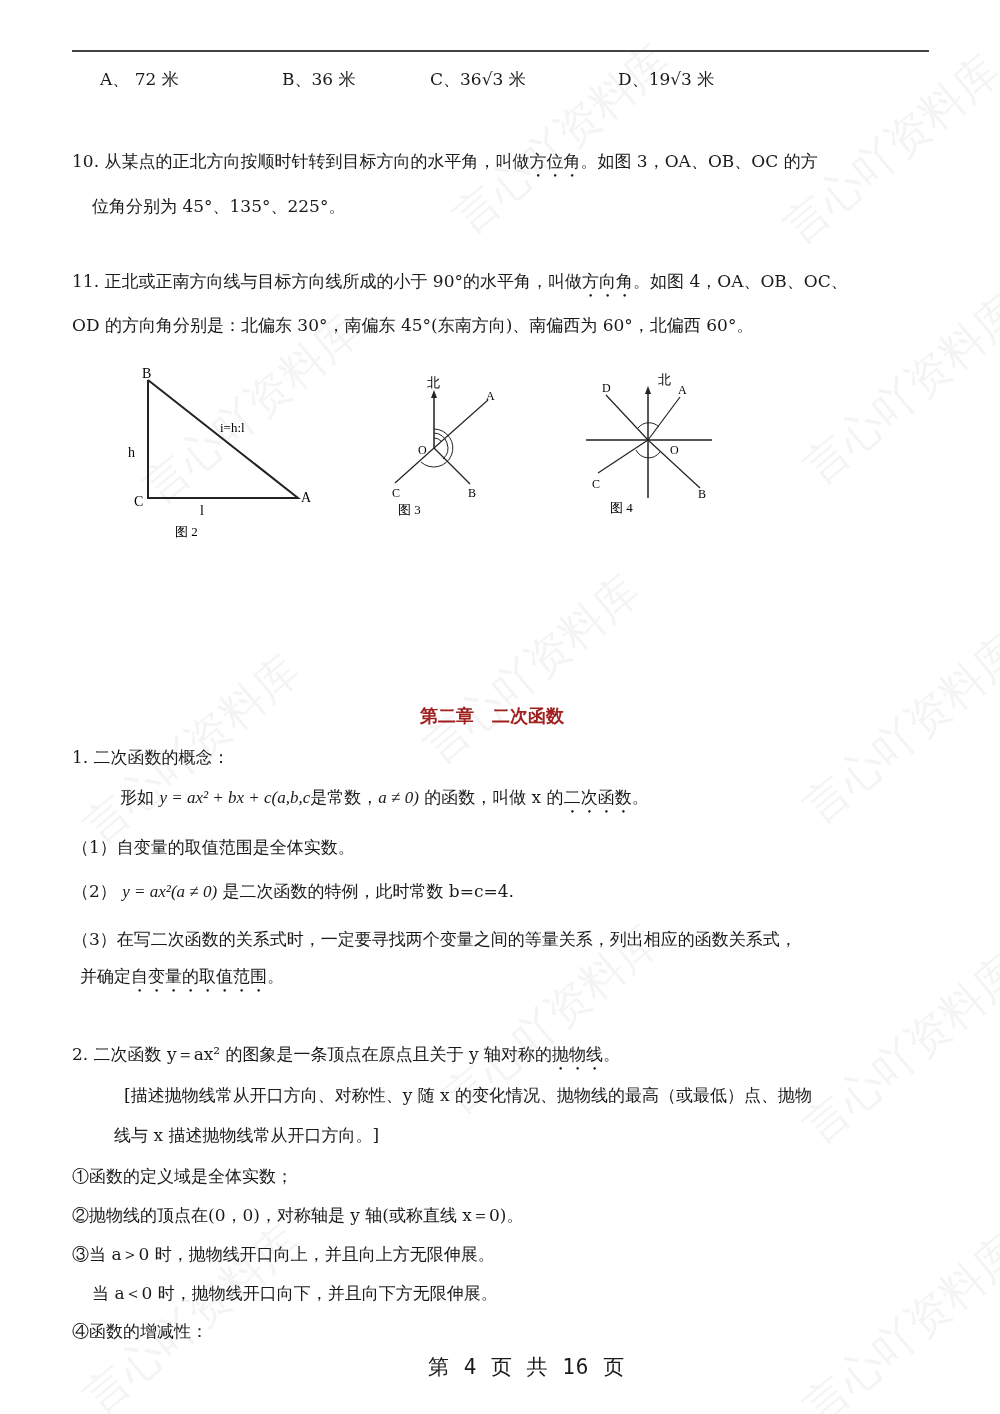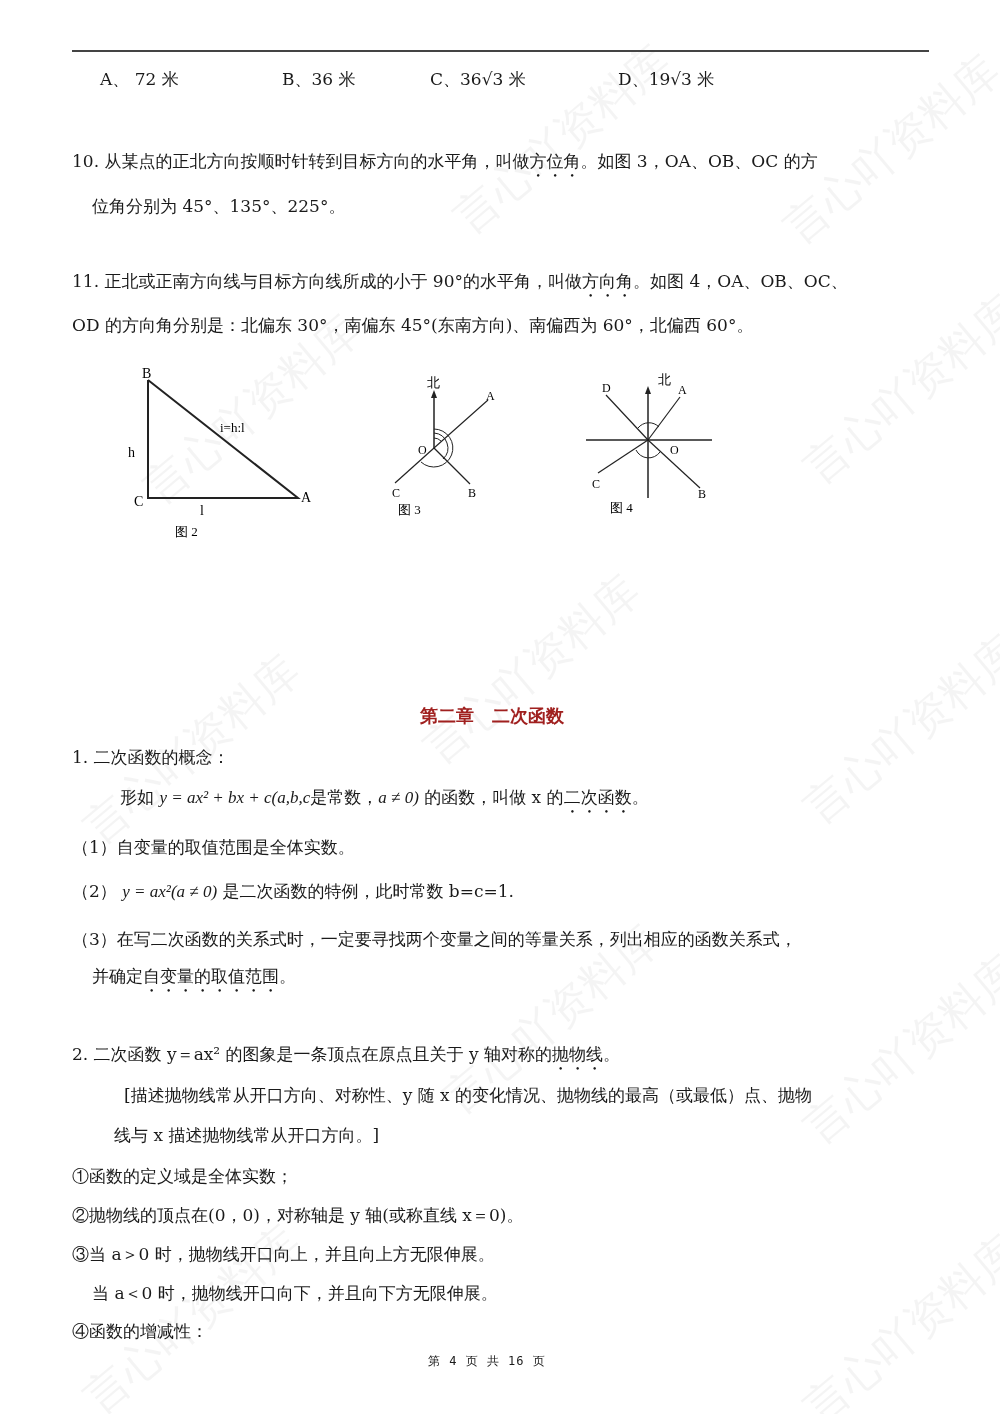--- a/index.html
+++ b/index.html
@@ -15,21 +15,21 @@
       font-family: "DejaVu Sans", sans-serif;
     }
     .top-rule { position: absolute; left: 72px; top: 50px; width: 857px; height: 2px; background: #444; }
     .abs { position: absolute; white-space: nowrap; }
     .txt { font-size: 17px; line-height: 22px; }
     .options { top: 68px; left: 100px; font-size: 17px; }
     .options span { position: absolute; white-space: nowrap; text-align: center; }
     .em { text-emphasis: dot; -webkit-text-emphasis: dot; text-emphasis-position: under; -webkit-text-emphasis-position: under; }
     .chapter { color: #a0201f; font-size: 18px; font-weight: normal; }
     .math { font-style: italic; font-family: "Liberation Serif", serif; }
-    .footer { font-size: 12px; font-family: "DejaVu Sans Mono", monospace; letter-spacing: 1px; }
+    .footer { font-size: 21px; font-family: "DejaVu Sans Mono", monospace; letter-spacing: 1px; }
     svg text { font-family: "Liberation Serif", serif; }
   </style>
 </head>
 <body>
 
 <div class="watermark-layer">
   <div class="wm" style="left:430px;top:110px;">言心吖资料库</div>
   <div class="wm" style="left:760px;top:120px;">言心吖资料库</div>
   <div class="wm" style="left:120px;top:380px;">言心吖资料库</div>
   <div class="wm" style="left:780px;top:360px;">言心吖资料库</div>
@@ -102,23 +102,23 @@
   <text x="32" y="32" font-size="12">D</text>
   <text x="100" y="94" font-size="12">O</text>
   <text x="40" y="152" font-size="13">图 4</text>
 </svg>
 
 <div class="abs chapter" style="left:420px;top:704px;font-weight:bold;">第二章　二次函数</div>
 
 <div class="abs txt" style="left:72px;top:746px;">1. 二次函数的概念：</div>
 <div class="abs txt" style="left:120px;top:786px;"><span>形如 </span><span class="math">y = ax² + bx + c(a,b,c</span><span>是常数，</span><span class="math">a ≠ 0)</span><span> 的函数，叫做 x 的</span><span class="em">二次函数</span><span>。</span></div>
 <div class="abs txt" style="left:72px;top:836px;">（1）自变量的取值范围是全体实数。</div>
-<div class="abs txt" style="left:72px;top:880px;"><span>（2） </span><span class="math">y = ax²(a ≠ 0)</span><span> 是二次函数的特例，此时常数 b=c=1.</span></div>
+<div class="abs txt" style="left:72px;top:880px;"><span>（2） </span><span class="math">y = ax²(a ≠ 0)</span><span> 是二次函数的特例，此时常数 b=c=4.</span></div>
 <div class="abs txt" style="left:72px;top:928px;">（3）在写二次函数的关系式时，一定要寻找两个变量之间的等量关系，列出相应的函数关系式，</div>
-<div class="abs txt" style="left:92px;top:965px;"><span>并确定</span><span class="em">自变量的取值范围</span><span>。</span></div>
+<div class="abs txt" style="left:80px;top:965px;"><span>并确定</span><span class="em">自变量的取值范围</span><span>。</span></div>
 
 <div class="abs txt" style="left:72px;top:1043px;"><span>2. 二次函数 y＝ax² 的图象是一条顶点在原点且关于 y 轴对称的</span><span class="em">抛物线</span><span>。</span></div>
 <div class="abs txt" style="left:114px;top:1084px;margin-left:10px;">[描述抛物线常从开口方向、对称性、y 随 x 的变化情况、抛物线的最高（或最低）点、抛物</div>
 <div class="abs txt" style="left:114px;top:1124px;">线与 x 描述抛物线常从开口方向。]</div>
 <div class="abs txt" style="left:72px;top:1165px;">①函数的定义域是全体实数；</div>
 <div class="abs txt" style="left:72px;top:1204px;">②抛物线的顶点在(0，0)，对称轴是 y 轴(或称直线 x＝0)。</div>
 <div class="abs txt" style="left:72px;top:1243px;">③当 a＞0 时，抛物线开口向上，并且向上方无限伸展。</div>
 <div class="abs txt" style="left:92px;top:1282px;">当 a＜0 时，抛物线开口向下，并且向下方无限伸展。</div>
 <div class="abs txt" style="left:72px;top:1320px;">④函数的增减性：</div>
 

